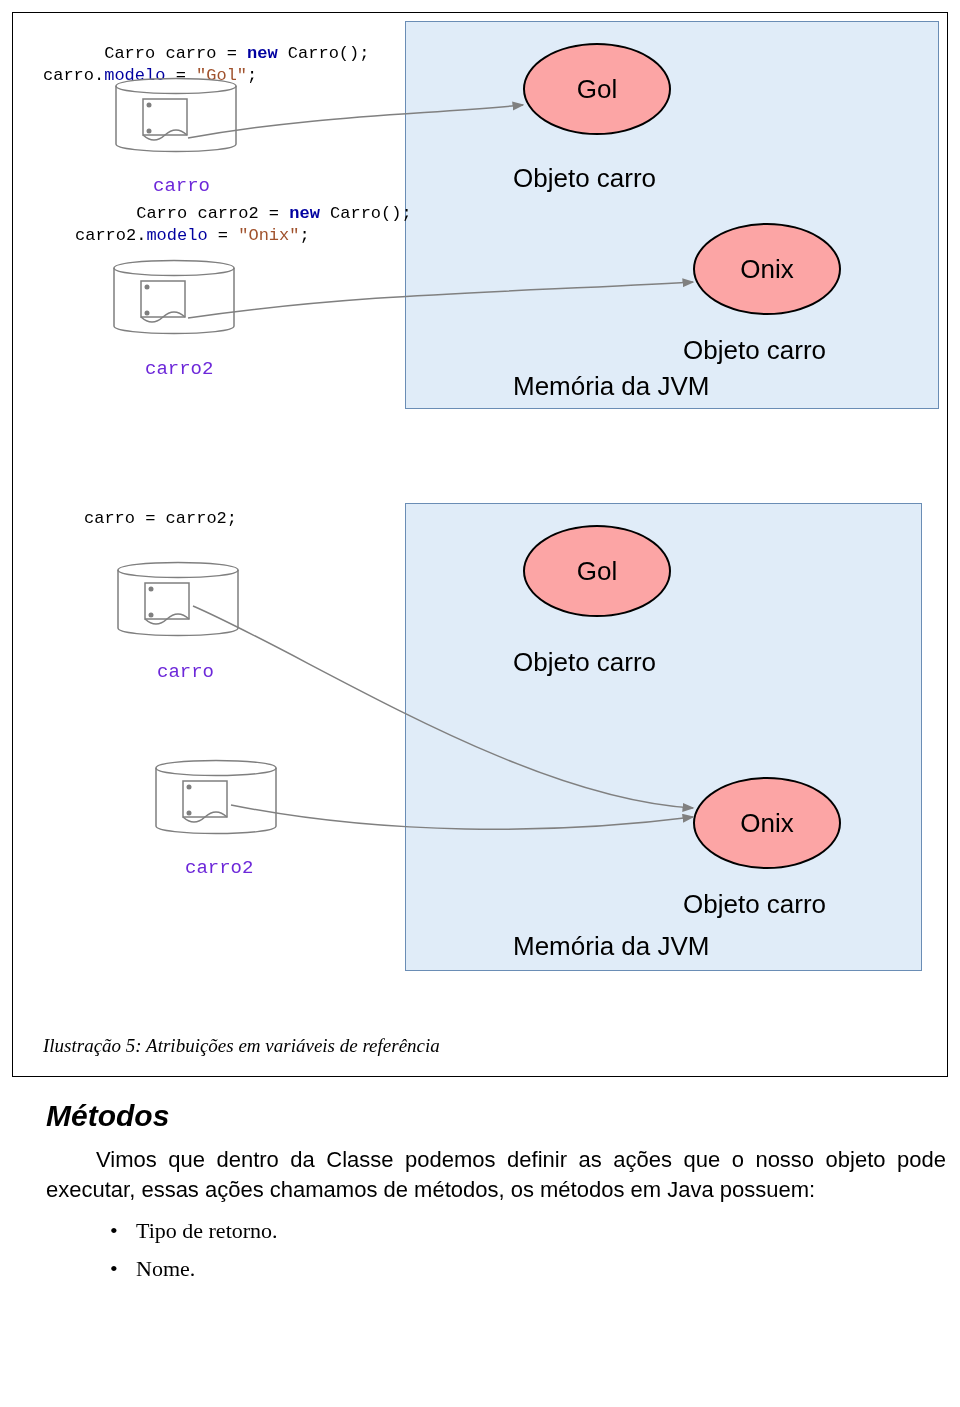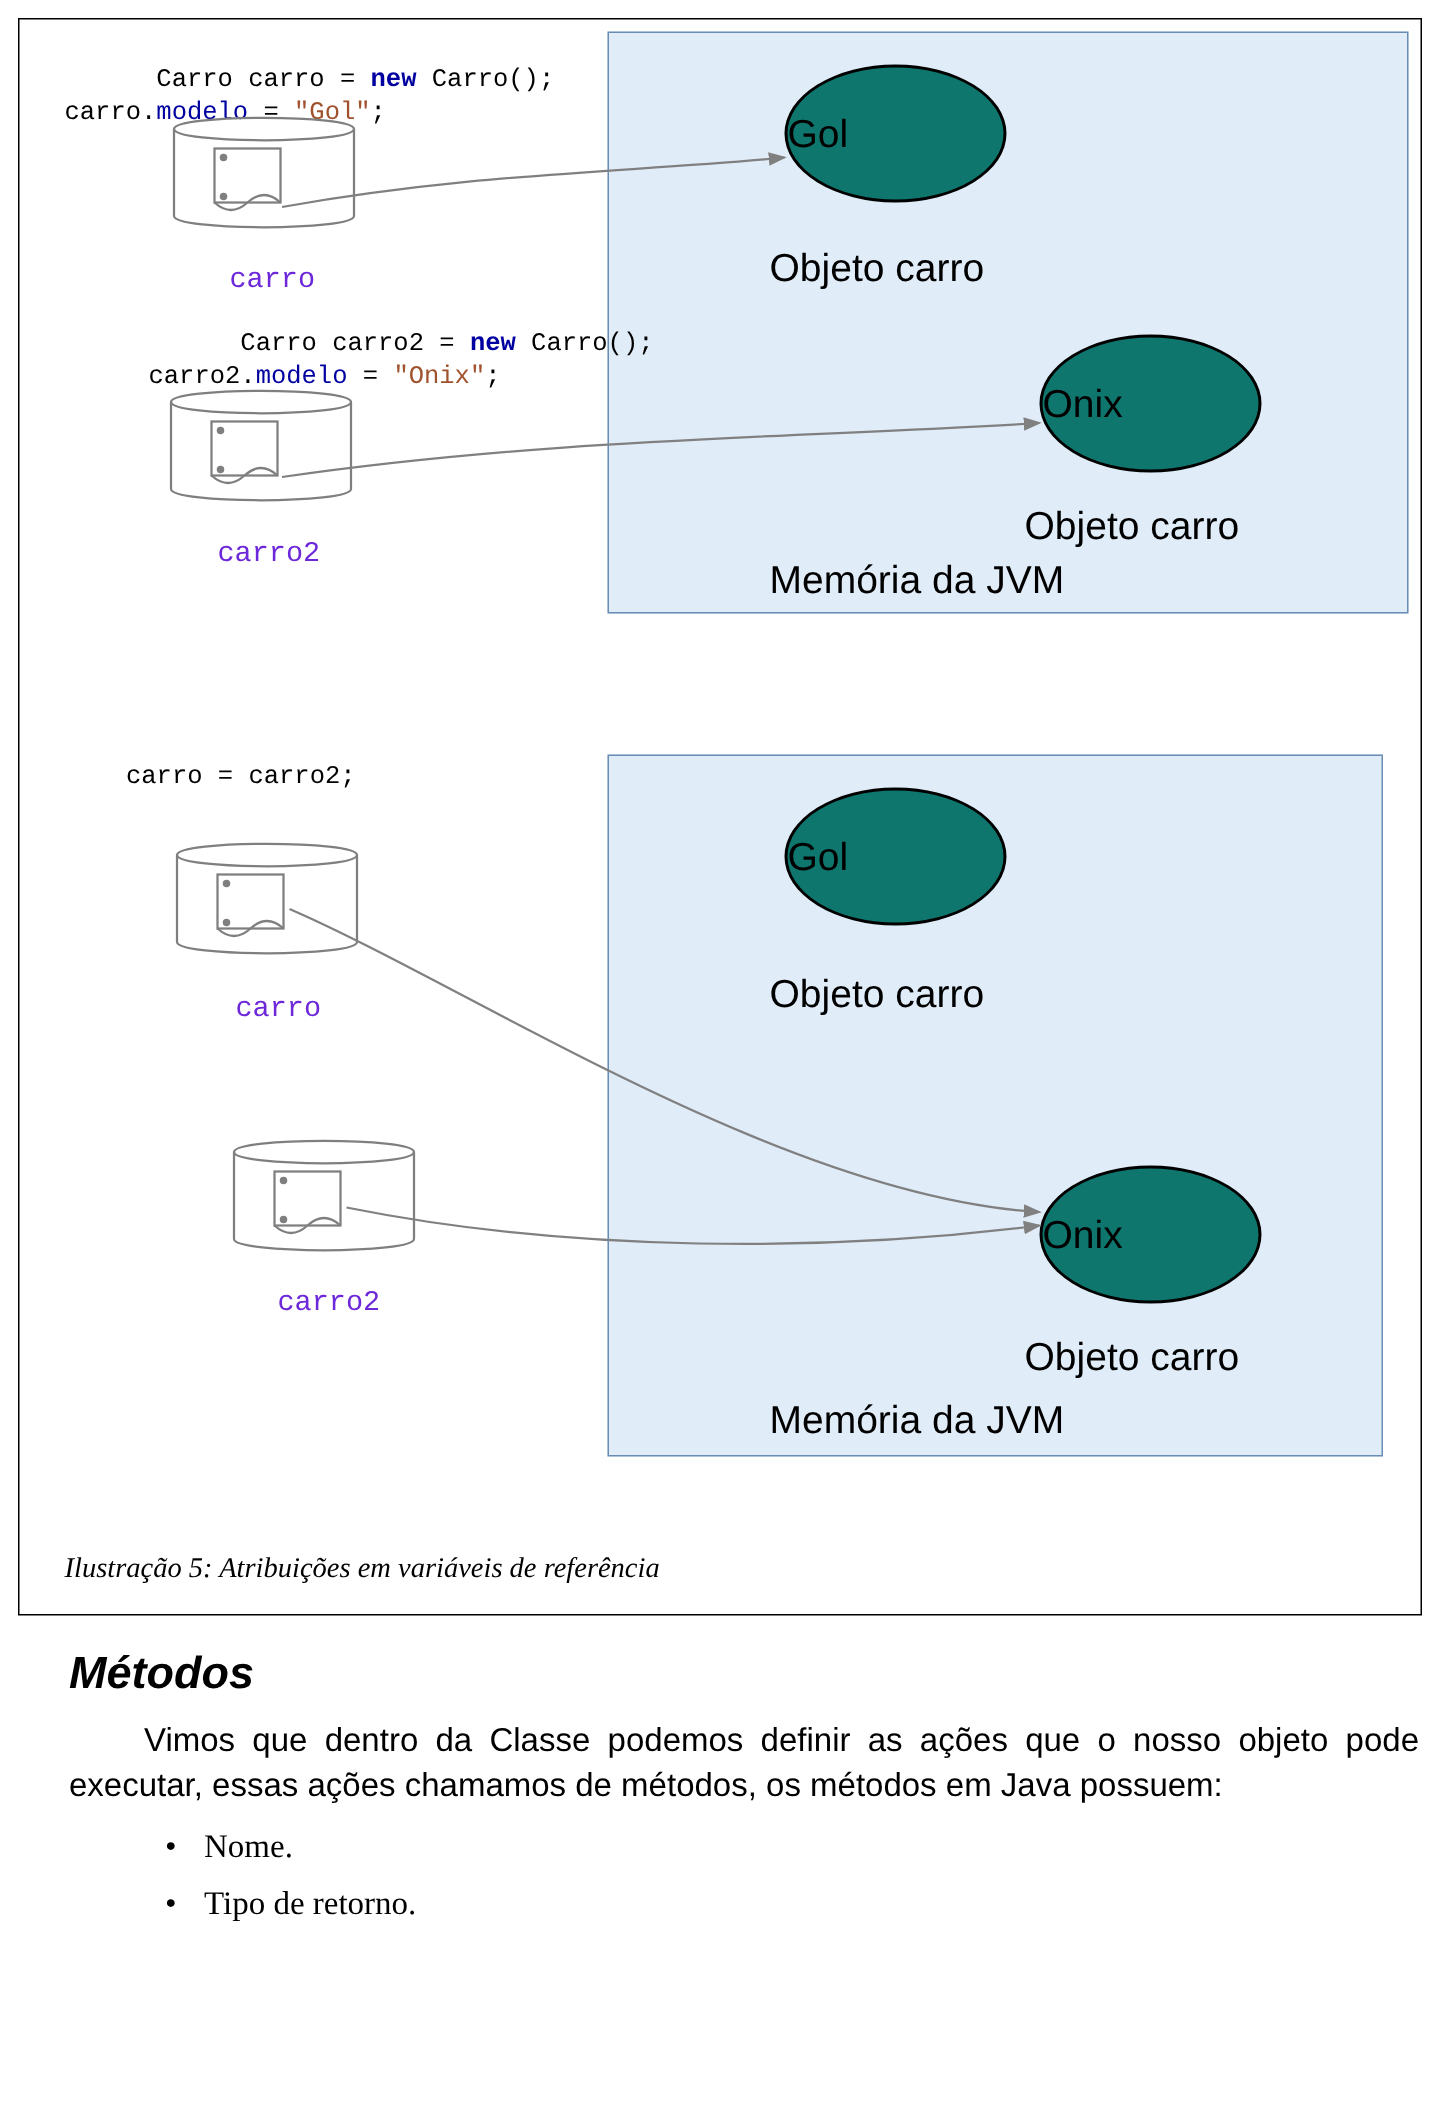--- a/index.html
+++ b/index.html
@@ -47,26 +47,27 @@
   .memory-box {
     position: absolute;
     background: #e0ecf8;
     border: 1px solid #6a8db5;
     box-sizing: border-box;
   }
   .object-ellipse {
     position: absolute;
     width: 148px;
     height: 92px;
-    background: #0f766e;
+    background: #fca5a5;
     border: 2.5px solid #000;
     border-radius: 50%;
     box-sizing: border-box;
     display: flex;
     align-items: center;
+    justify-content: center;
   }
   .ellipse-text {
     color: #000;
     font-family: Arial, sans-serif;
     font-size: 26px;
   }
   .label-sans {
     position: absolute;
     font-family: Arial, sans-serif;
     font-size: 26px;
@@ -152,21 +153,21 @@
       <svg viewBox="0 0 52 52">
         <rect x="4" y="4" width="44" height="36" fill="#fff" stroke="#7f7f7f" stroke-width="1.5"></rect>
         <path d="M4 40 Q15 50,26 40 Q37 30,48 40" fill="none" stroke="#7f7f7f" stroke-width="1.5"></path>
         <circle cx="10" cy="10" r="2.5" fill="#7f7f7f"></circle>
         <circle cx="10" cy="36" r="2.5" fill="#7f7f7f"></circle>
       </svg>
     </div>
 
     <div class="mono-label" style="left:140px; top:162px;">carro</div>
 
-    <div class="code" style="left:62px; top:184px;margin-left:24px;">
+    <div class="code" style="left:62px; top:168px;">
       <span>Carro carro2 = </span><span class="kw-new">new</span><span> Carro();</span>
 <span>carro2.</span><span class="mem">modelo</span><span> = </span><span class="str">"Onix"</span><span>;</span>
     </div>
 
     <div class="cylinder" style="left:96px; top:240px;">
       <svg viewBox="0 0 130 88">
         <path d="M5 15 C5 5,125 5,125 15 L125 73 C125 83,5 83,5 73 Z" fill="none" stroke="#7f7f7f" stroke-width="1.5"></path>
         <path d="M5 15 C5 25,125 25,125 15" fill="none" stroke="#7f7f7f" stroke-width="1.5"></path>
       </svg>
     </div>
@@ -274,17 +275,17 @@
     </svg>
 
     <div class="caption" style="left:30px; top:1022px;">Ilustração 5: Atribuições em variáveis de referência</div>
 
   </div>
 
   <div class="body-text">
     <div class="h2">Métodos</div>
     <p class="para para-indent">Vimos que dentro da Classe podemos definir as ações que o nosso objeto pode executar, essas ações chamamos de métodos, os métodos em Java possuem:</p>
     <ul class="bullets">
+      <li>Tipo de retorno.</li>
       <li>Nome.</li>
-      <li>Tipo de retorno.</li>
     </ul>
   </div>
 </div>
 
 </body></html>

